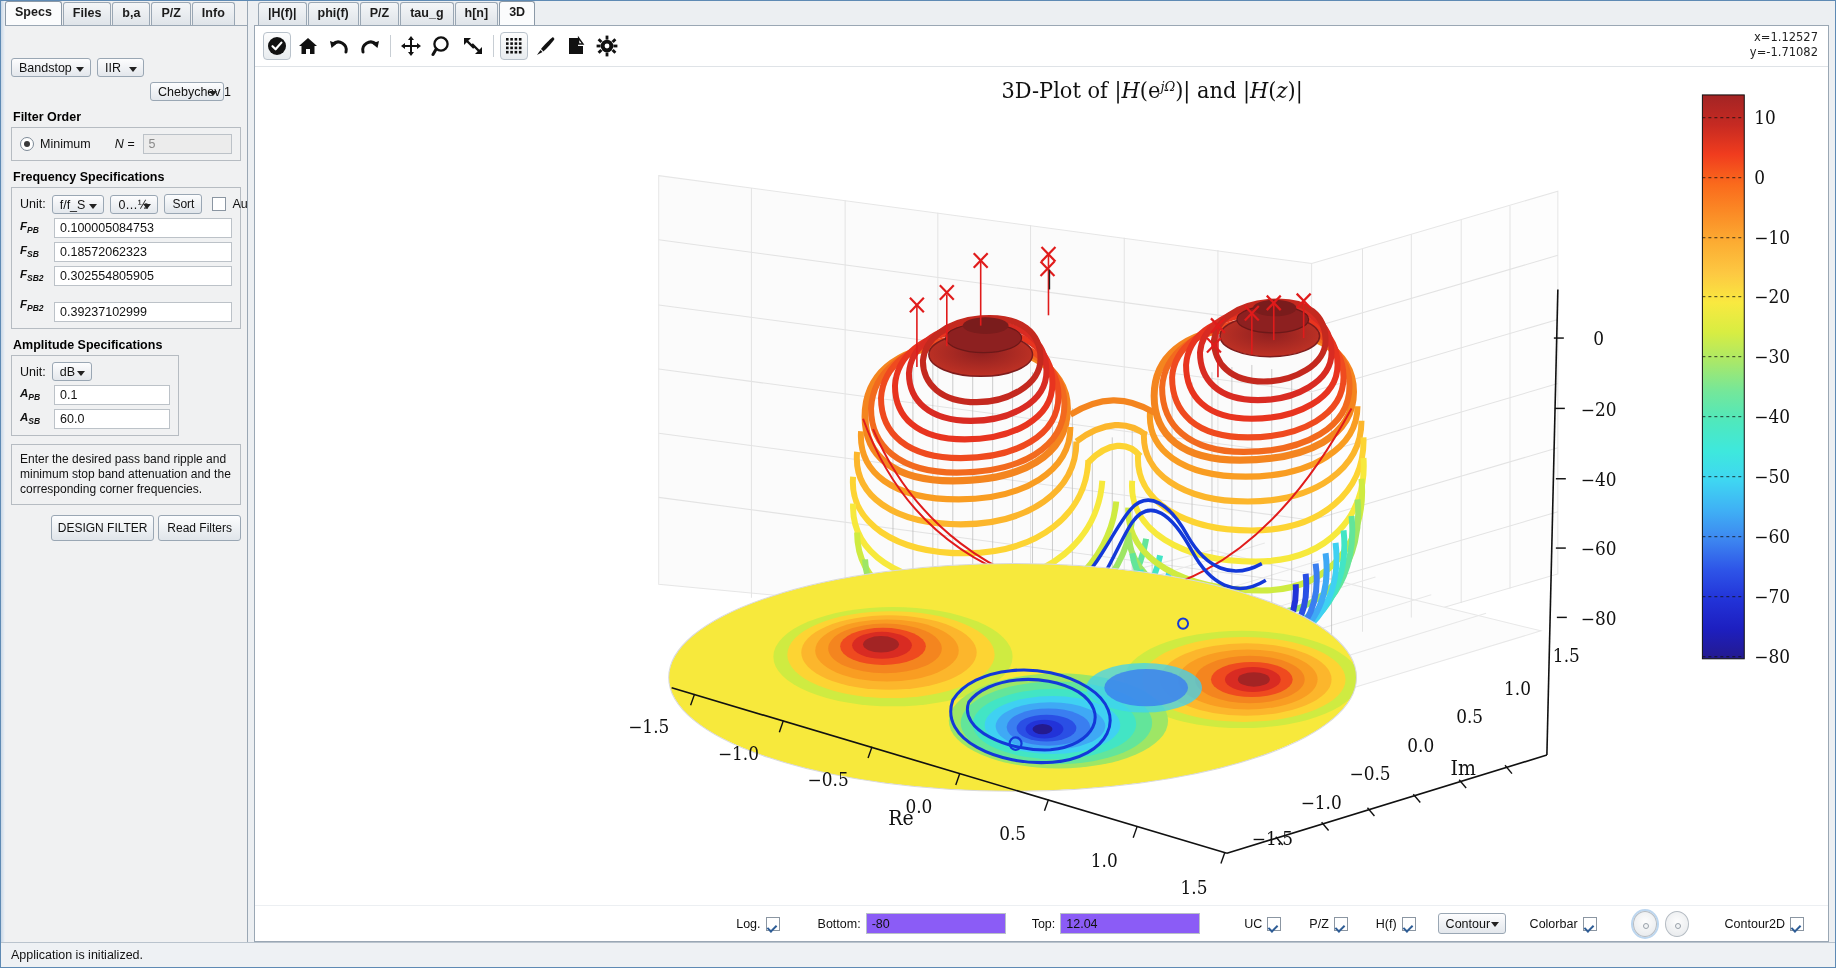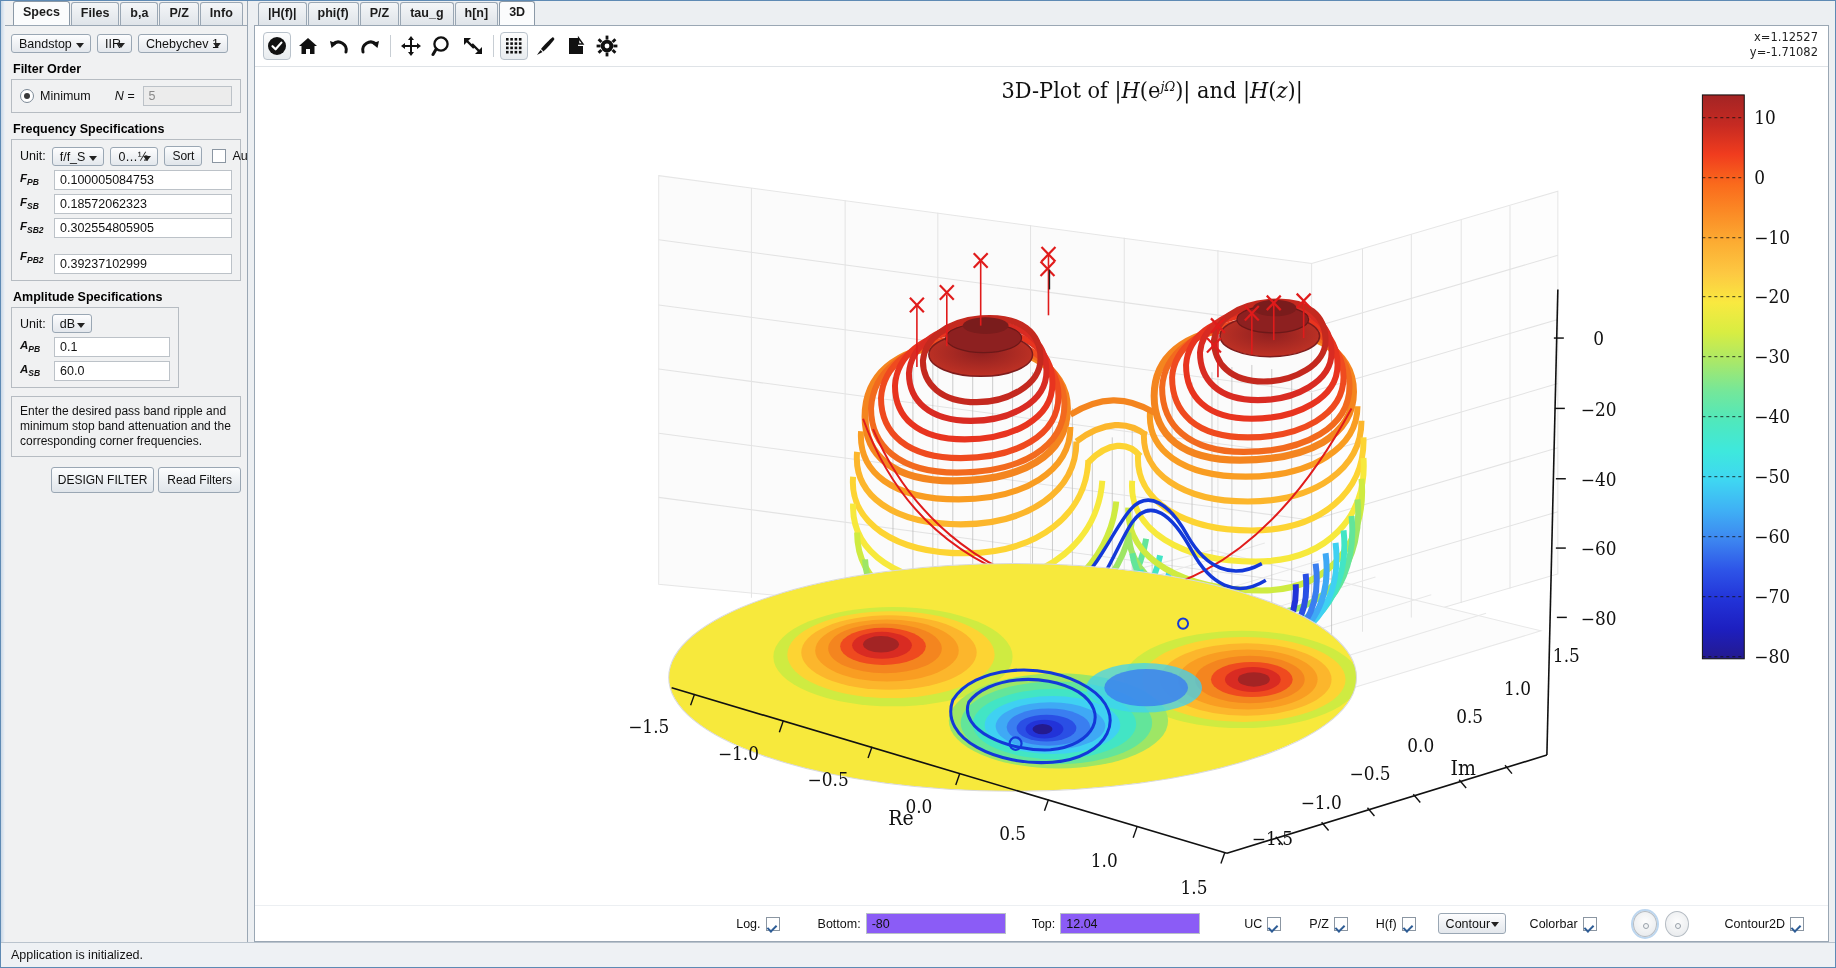--- a/index.html
+++ b/index.html
@@ -60,21 +60,21 @@
     position:relative;
   }
   .leftedge{
     position:absolute;left:0;top:0;bottom:0;width:4px;
     background:linear-gradient(90deg,#c9d7e6,#eef2f6);
   }
 
   
   .tabrow{
     display:flex;align-items:flex-end;height:24px;
-    padding-left:12px;
+    padding-left:4px;
     background:transparent;
     box-sizing:border-box;
   }
   .tab{
     font-size:12.5px;font-weight:bold;color:#1b1b1b;
     padding:3px 9px 4px;
     border:1px solid #9aa7b4;border-bottom:none;
     border-radius:3px 3px 0 0;
     background:linear-gradient(#f4f6f8,#dfe4e9);
     margin-right:1px;
@@ -246,22 +246,22 @@
         <div class="tab">Files</div>
         <div class="tab">b,a</div>
         <div class="tab">P/Z</div>
         <div class="tab">Info</div>
       </div>
 
       <div class="leftinner">
 
         <div class="row" style="margin-top:2px;">
           <div class="combo" style="width:80px;">Bandstop</div>
-          <div class="combo" style="width:35px;">IIR</div>
-          <div class="combo" style="width:90px;">Chebychev 1</div>
+          <div class="combo" style="width:47px;">IIR</div>
+          <div class="combo" style="width:74px;margin-top:48px;">Chebychev 1</div>
         </div>
 
         <div class="grpTitle">Filter Order</div>
         <div class="grpbox">
           <div class="row">
             <span class="radio"></span>
             <span class="lbl">Minimum</span>
             <span class="ital" style="margin-left:18px;">N =</span>
             <span class="inp dis" style="flex:1;margin-left:2px;">5</span>
           </div>

